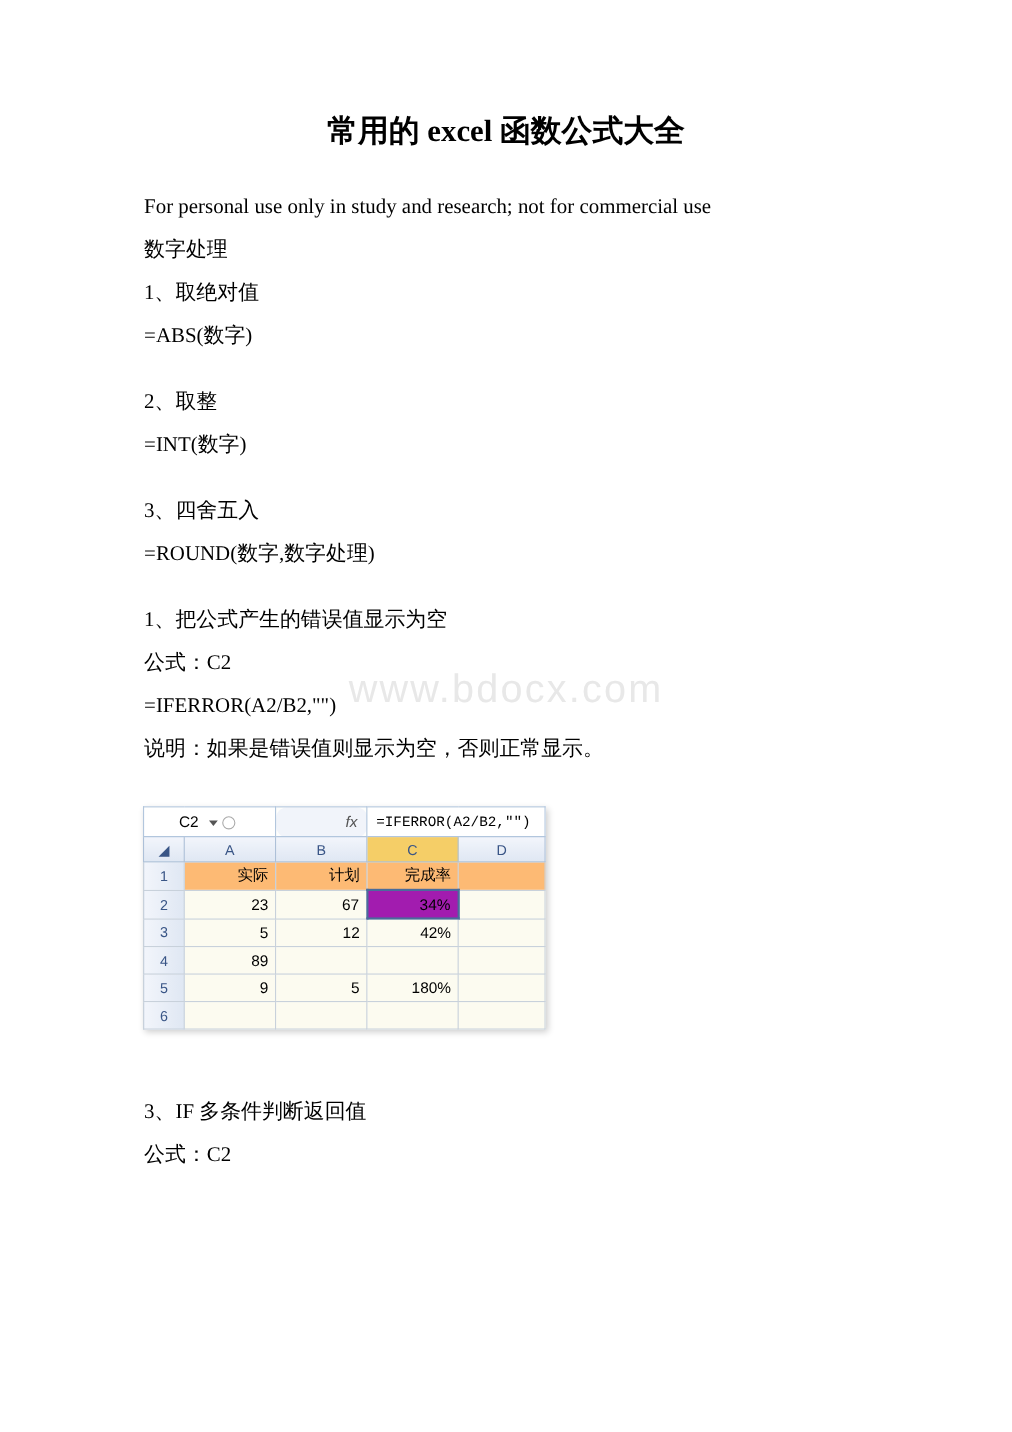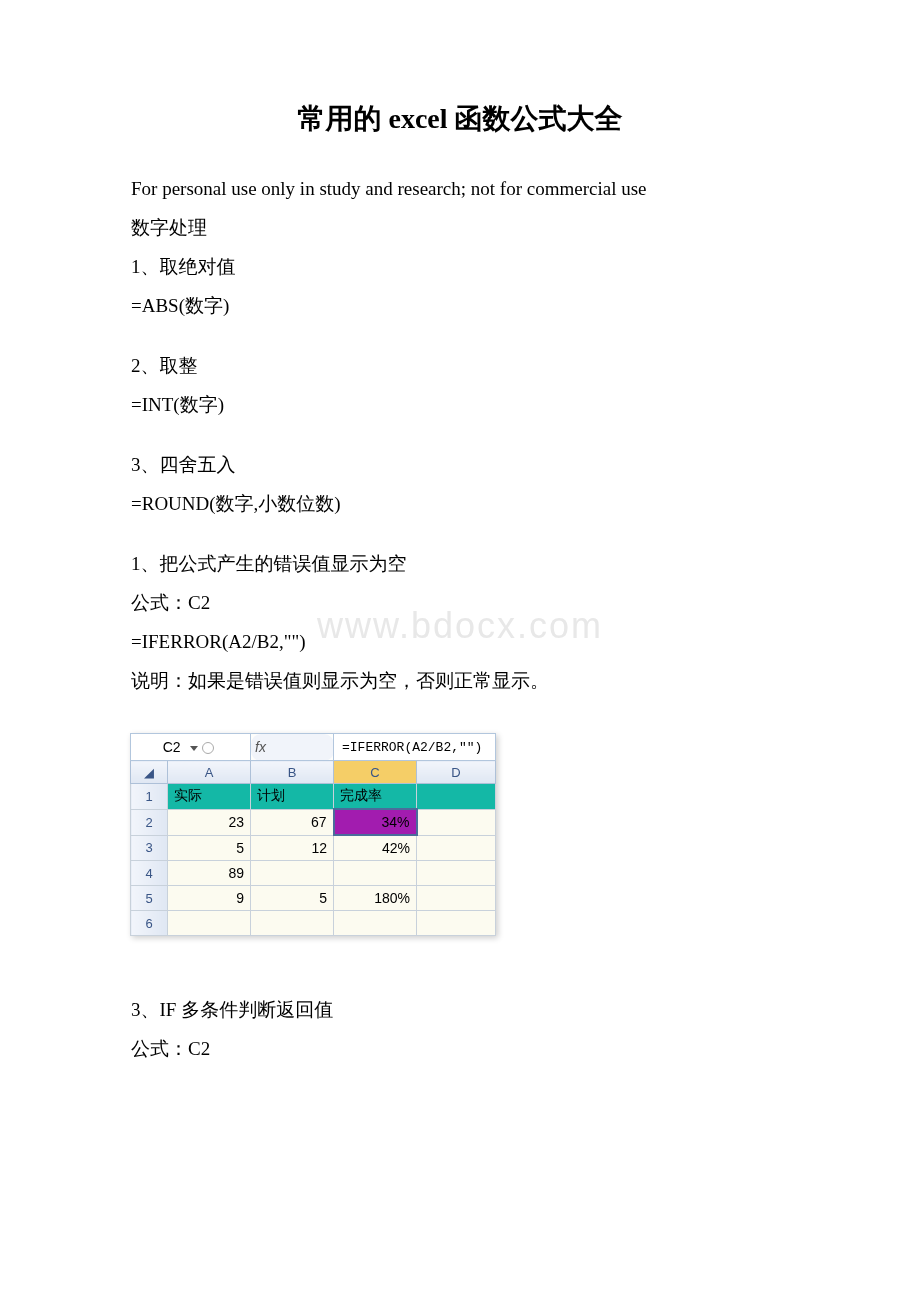--- a/index.html
+++ b/index.html
@@ -67,21 +67,21 @@
     padding: 2px 4px;
   }
   .formula-row .namebox {
     width: 85px;
     text-align: center;
     background: #ffffff;
     border: 1px solid #b2c6dd;
   }
   .formula-row .fx-btn {
     width: 70px;
-    text-align: left;
+    text-align: right;
     font-style: italic;
     color: #555;
     padding-right: 8px;
     border-radius: 10px;
   }
   .formula-row .fx-val {
     font-family: "Courier New", monospace;
     font-size: 13px;
     background: #ffffff;
     padding-left: 8px;
@@ -113,22 +113,22 @@
     background: #f5ce67;
   }
   .data td {
     border: 1px solid #c8d1db;
     padding: 2px 6px;
     height: 20px;
     text-align: right;
     background: #fcfbf0;
   }
   .data1 td {
-    background: #14b8a6;
-    text-align: left;
+    background: #fdba74;
+    text-align: right;
   }
   .data1 td.row-header {
     background: linear-gradient(to right, #f2f5fb, #dfe7f3);
   }
   .data td.row-header {
     text-align: center;
     background: linear-gradient(to right, #f2f5fb, #dfe7f3);
   }
   .data td.selected {
     border: 2px solid #4a6c9b;
@@ -167,21 +167,21 @@
 
     <p class="para">For personal use only in study and research; not for commercial use</p>
     <p class="para">数字处理</p>
     <p class="para">1、取绝对值</p>
     <p class="para">=ABS(数字)</p>
     <div class="spacer"></div>
     <p class="para">2、取整</p>
     <p class="para">=INT(数字)</p>
     <div class="spacer"></div>
     <p class="para">3、四舍五入</p>
-    <p class="para">=ROUND(数字,小数位数)</p>
+    <p class="para">=ROUND(数字,数字处理)</p>
     <div class="spacer"></div>
     <p class="para">1、把公式产生的错误值显示为空</p>
     <p class="para">公式：C2</p>
     <p class="para">=IFERROR(A2/B2,"")</p>
     <p class="para">说明：如果是错误值则显示为空，否则正常显示。</p>
     <div class="spacer"></div>
 
     <div class="excel-wrap">
       <table class="excel">
         <tbody>

